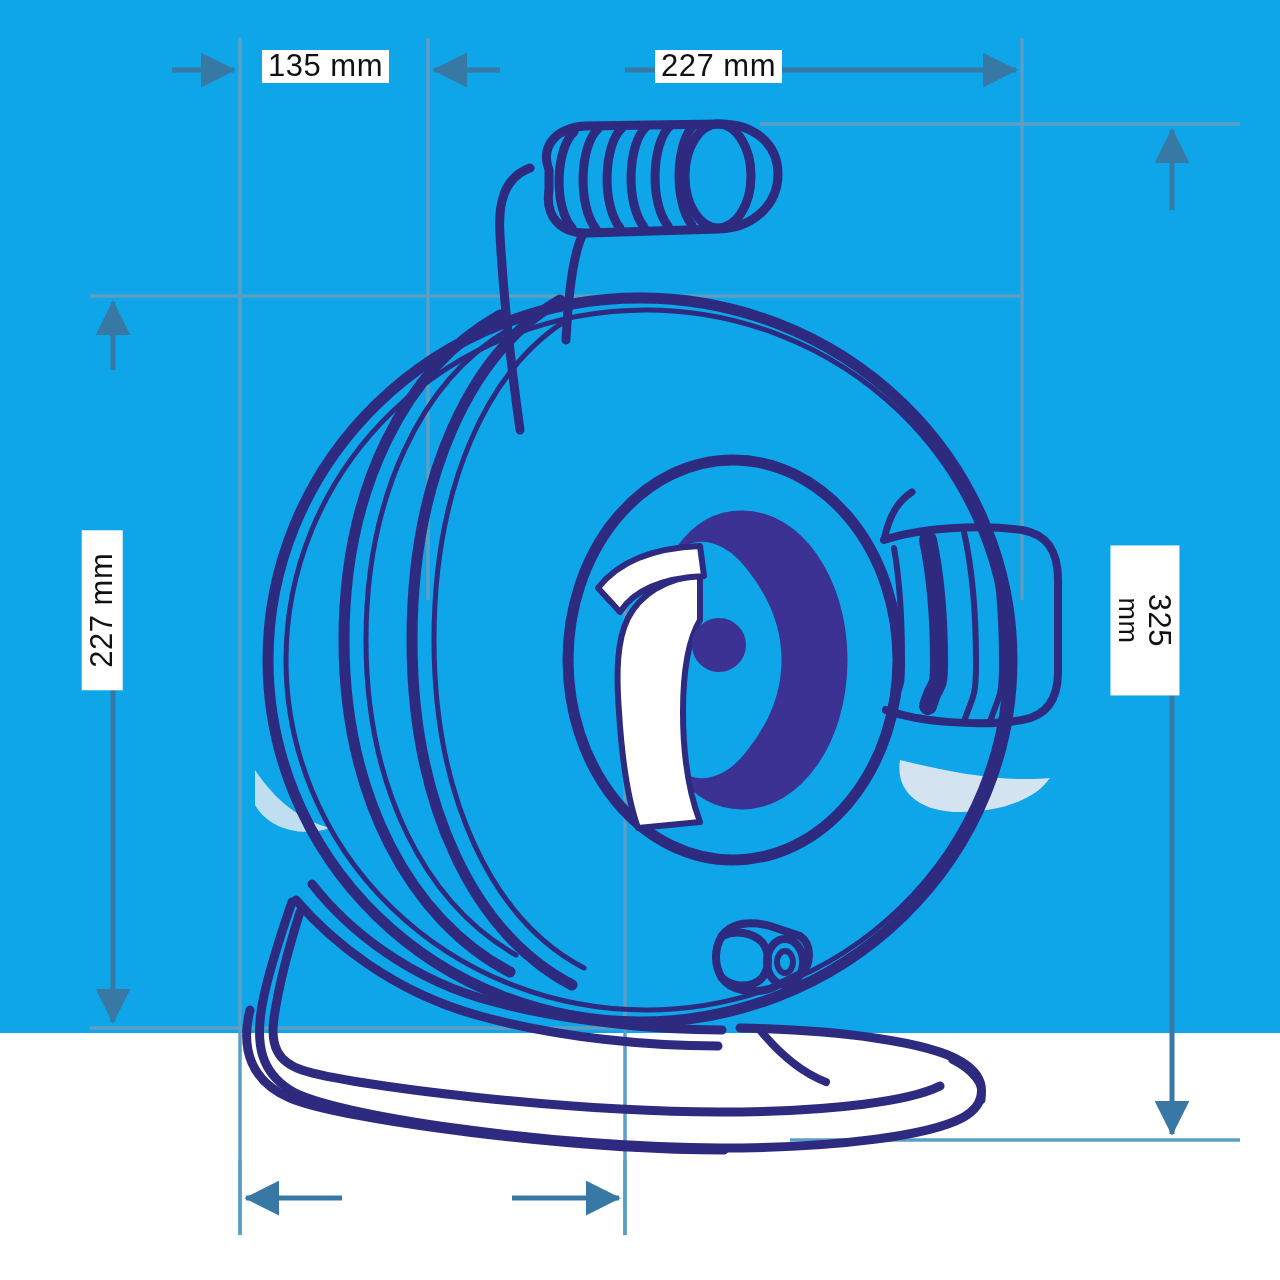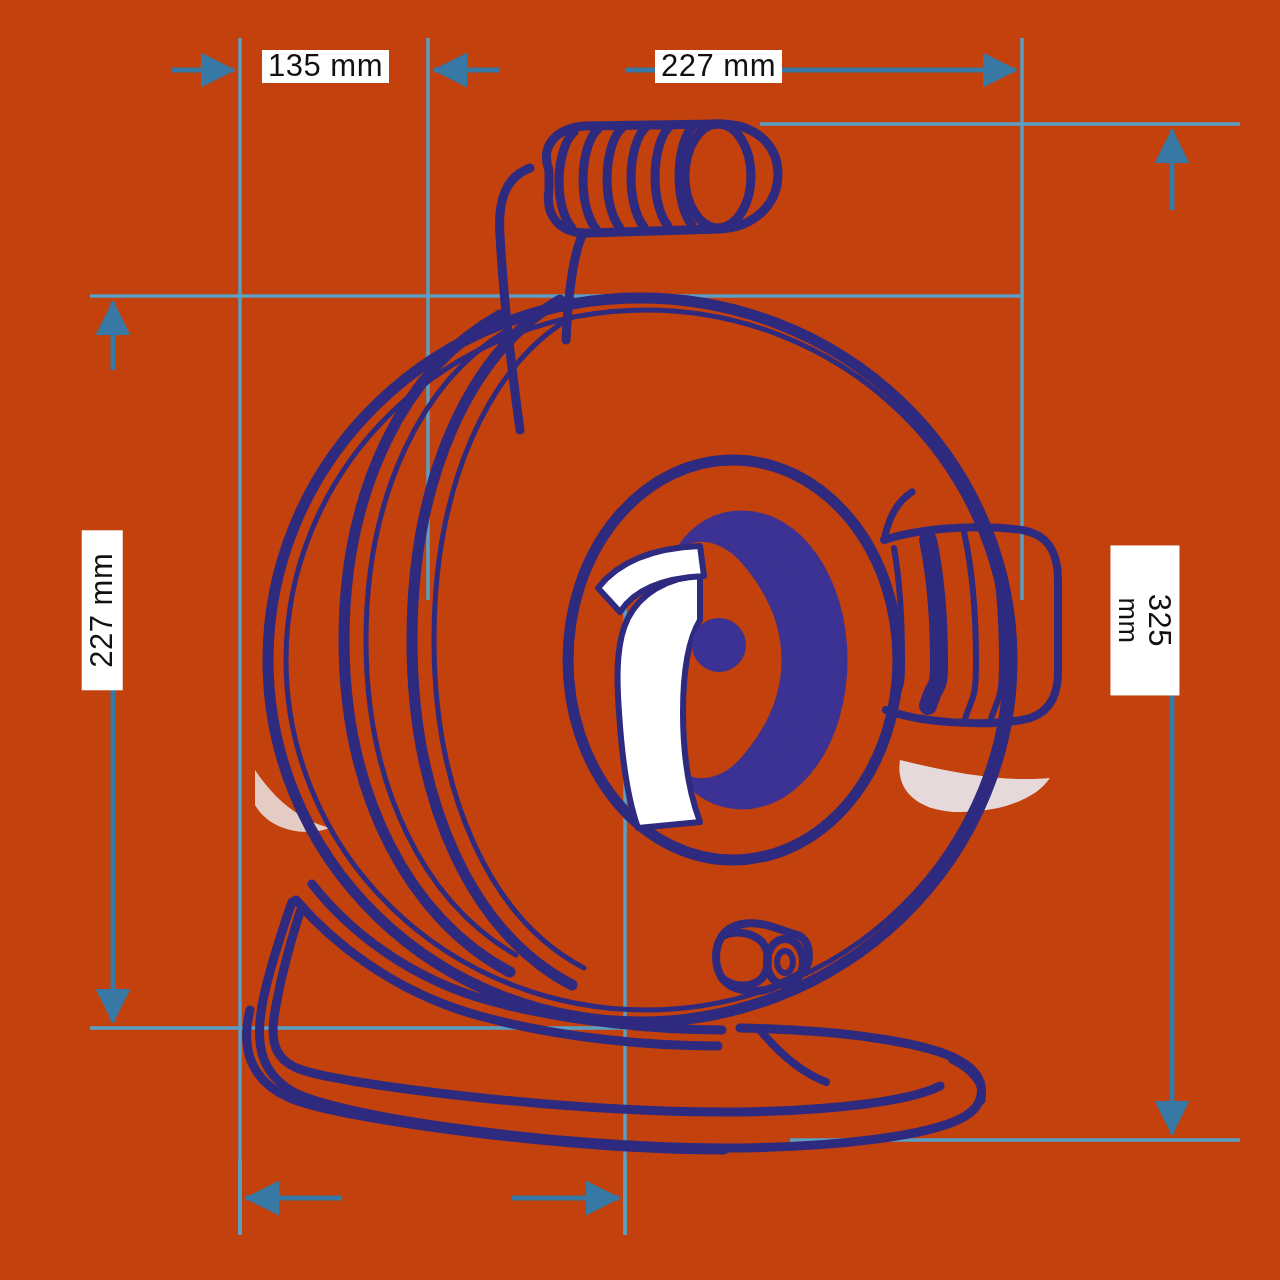--- a/index.html
+++ b/index.html
@@ -10,22 +10,22 @@
   body {
     width: 1280px;
     height: 1280px;
     font-family: "Liberation Sans", sans-serif;
     overflow: hidden;
     position: relative;
   }
   #stage {
     position: relative;
     width: 1280px;
-    height: 1280px;
-    background: #c2410c;
+    height: 1033px;
+    background: #0ea5e9;
   }
   #drawing {
     position: absolute;
     top: 0;
     left: 0;
     width: 1280px;
     height: 1280px;
   }
   .dim-label {
     position: absolute;

